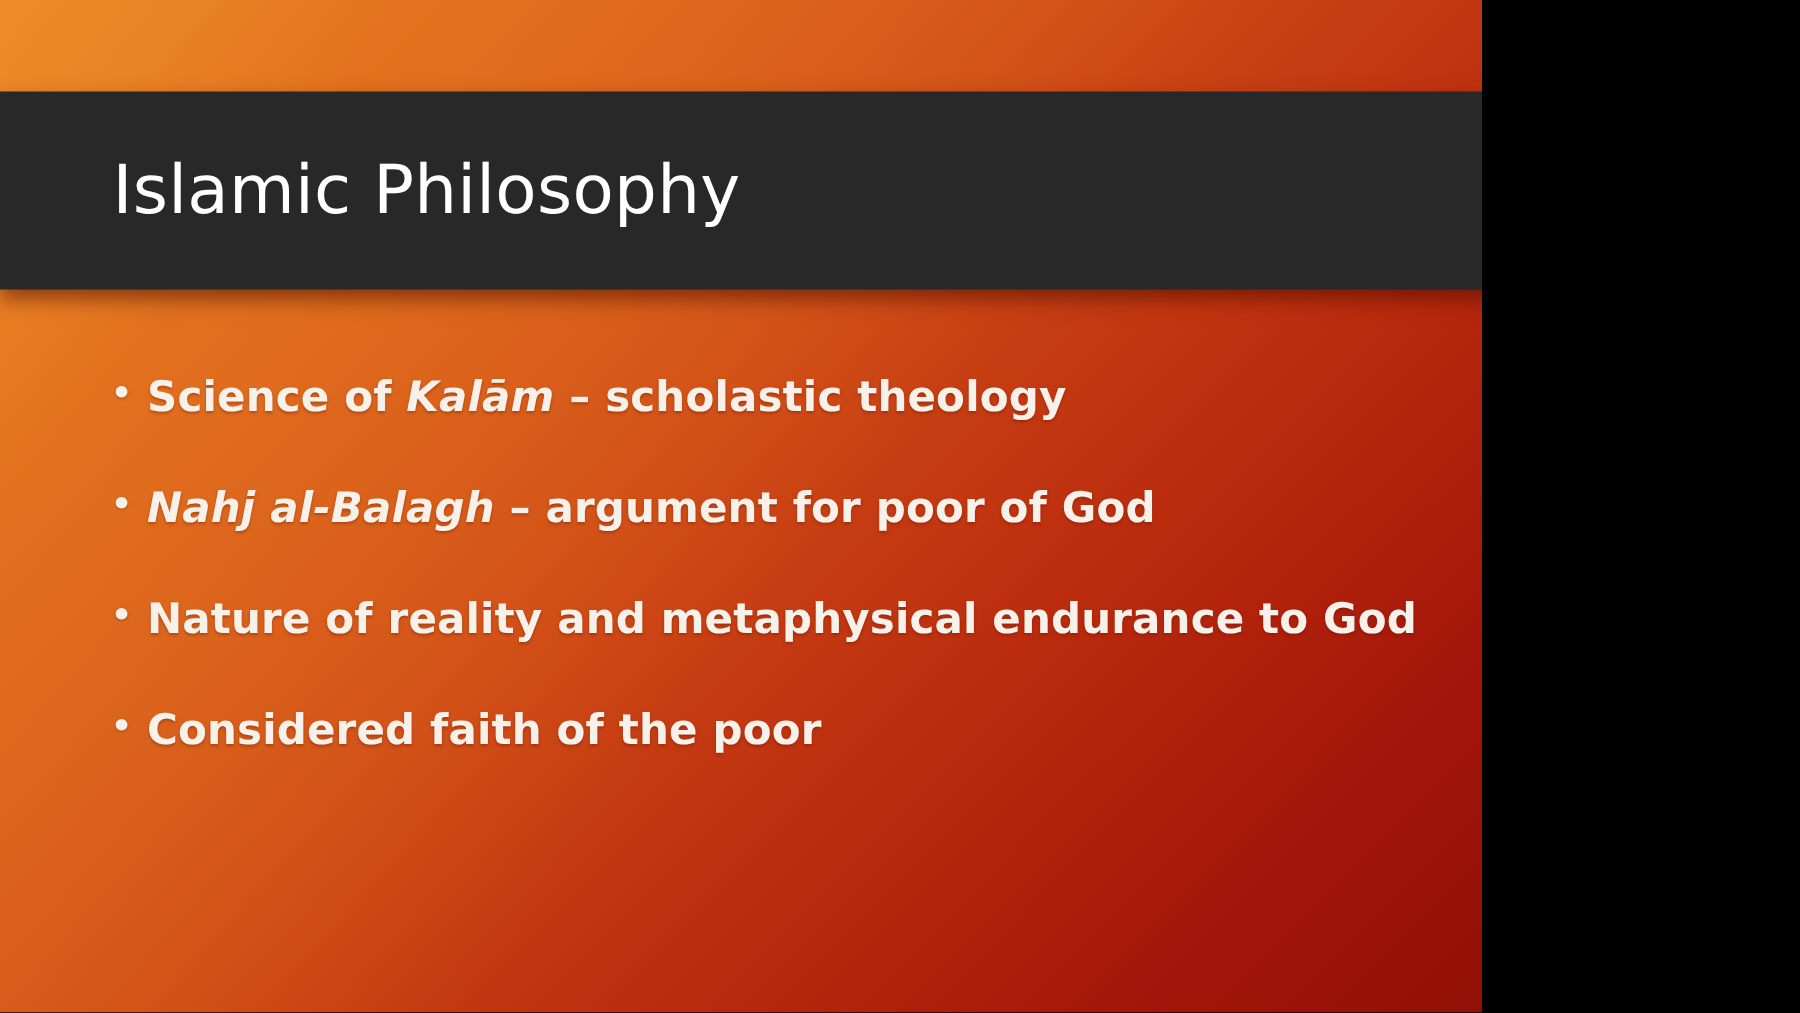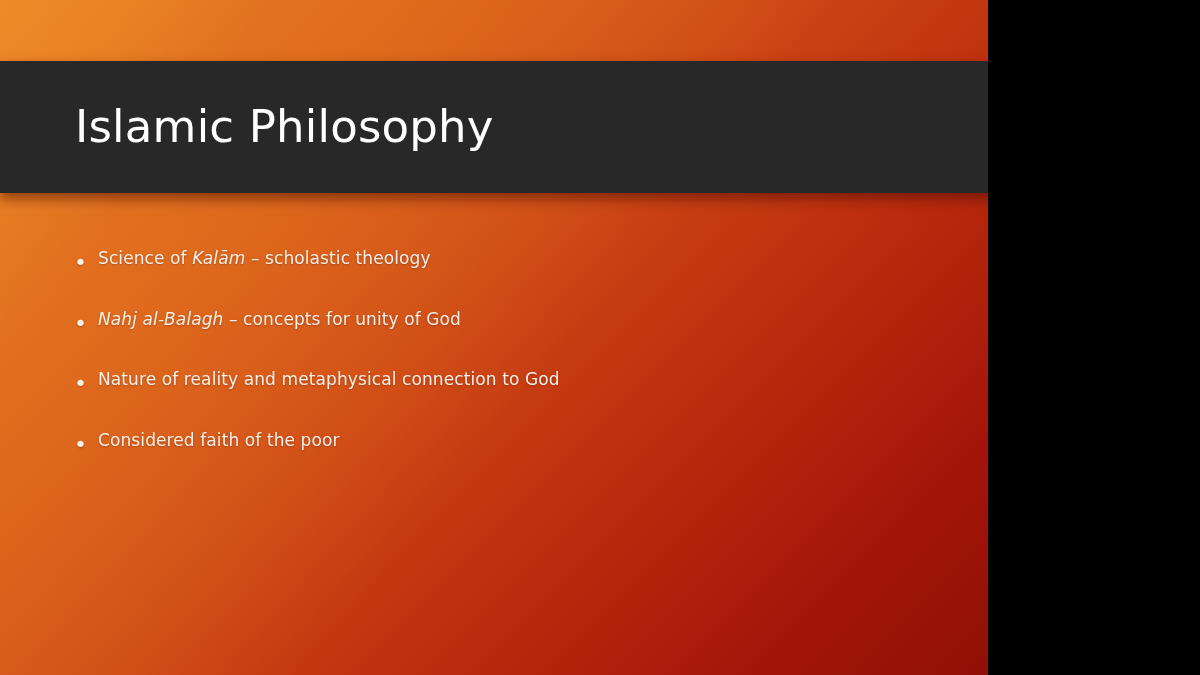--- a/index.html
+++ b/index.html
@@ -75,22 +75,22 @@
     padding: 0;
     list-style: none;
   }
 
   .bullet-item {
     position: relative;
     padding-left: 26px;
     margin: 0 0 40px 0;
     color: #F7F1EA;
     font-family: "DejaVu Sans", sans-serif;
-    font-size: 17px;
-    font-weight: 400;
+    font-size: 28px;
+    font-weight: 700;
     line-height: 1.22;
     letter-spacing: 0.1px;
     text-shadow: 0 1px 2px rgba(90, 20, 4, 0.35);
     white-space: nowrap;
   }
 
   .bullet-item:last-child {
     margin-bottom: 0;
   }
 
@@ -117,23 +117,23 @@
     <div class="title-text">Islamic Philosophy</div>
   </div>
 
   <div class="accent-block"></div>
 
   <ul class="bullet-list">
     <li class="bullet-item">
       <span>Science of </span><em>Kalām</em><span> – scholastic theology</span>
     </li>
     <li class="bullet-item">
-      <span></span><em>Nahj al-Balagh</em><span> – concepts for unity of God</span>
+      <span></span><em>Nahj al-Balagh</em><span> – argument for poor of God</span>
     </li>
     <li class="bullet-item">
-      <span>Nature of reality and metaphysical connection to God</span>
+      <span>Nature of reality and metaphysical endurance to God</span>
     </li>
     <li class="bullet-item">
       <span>Considered faith of the poor</span>
     </li>
   </ul>
 
 </div>
 
 </body></html>

